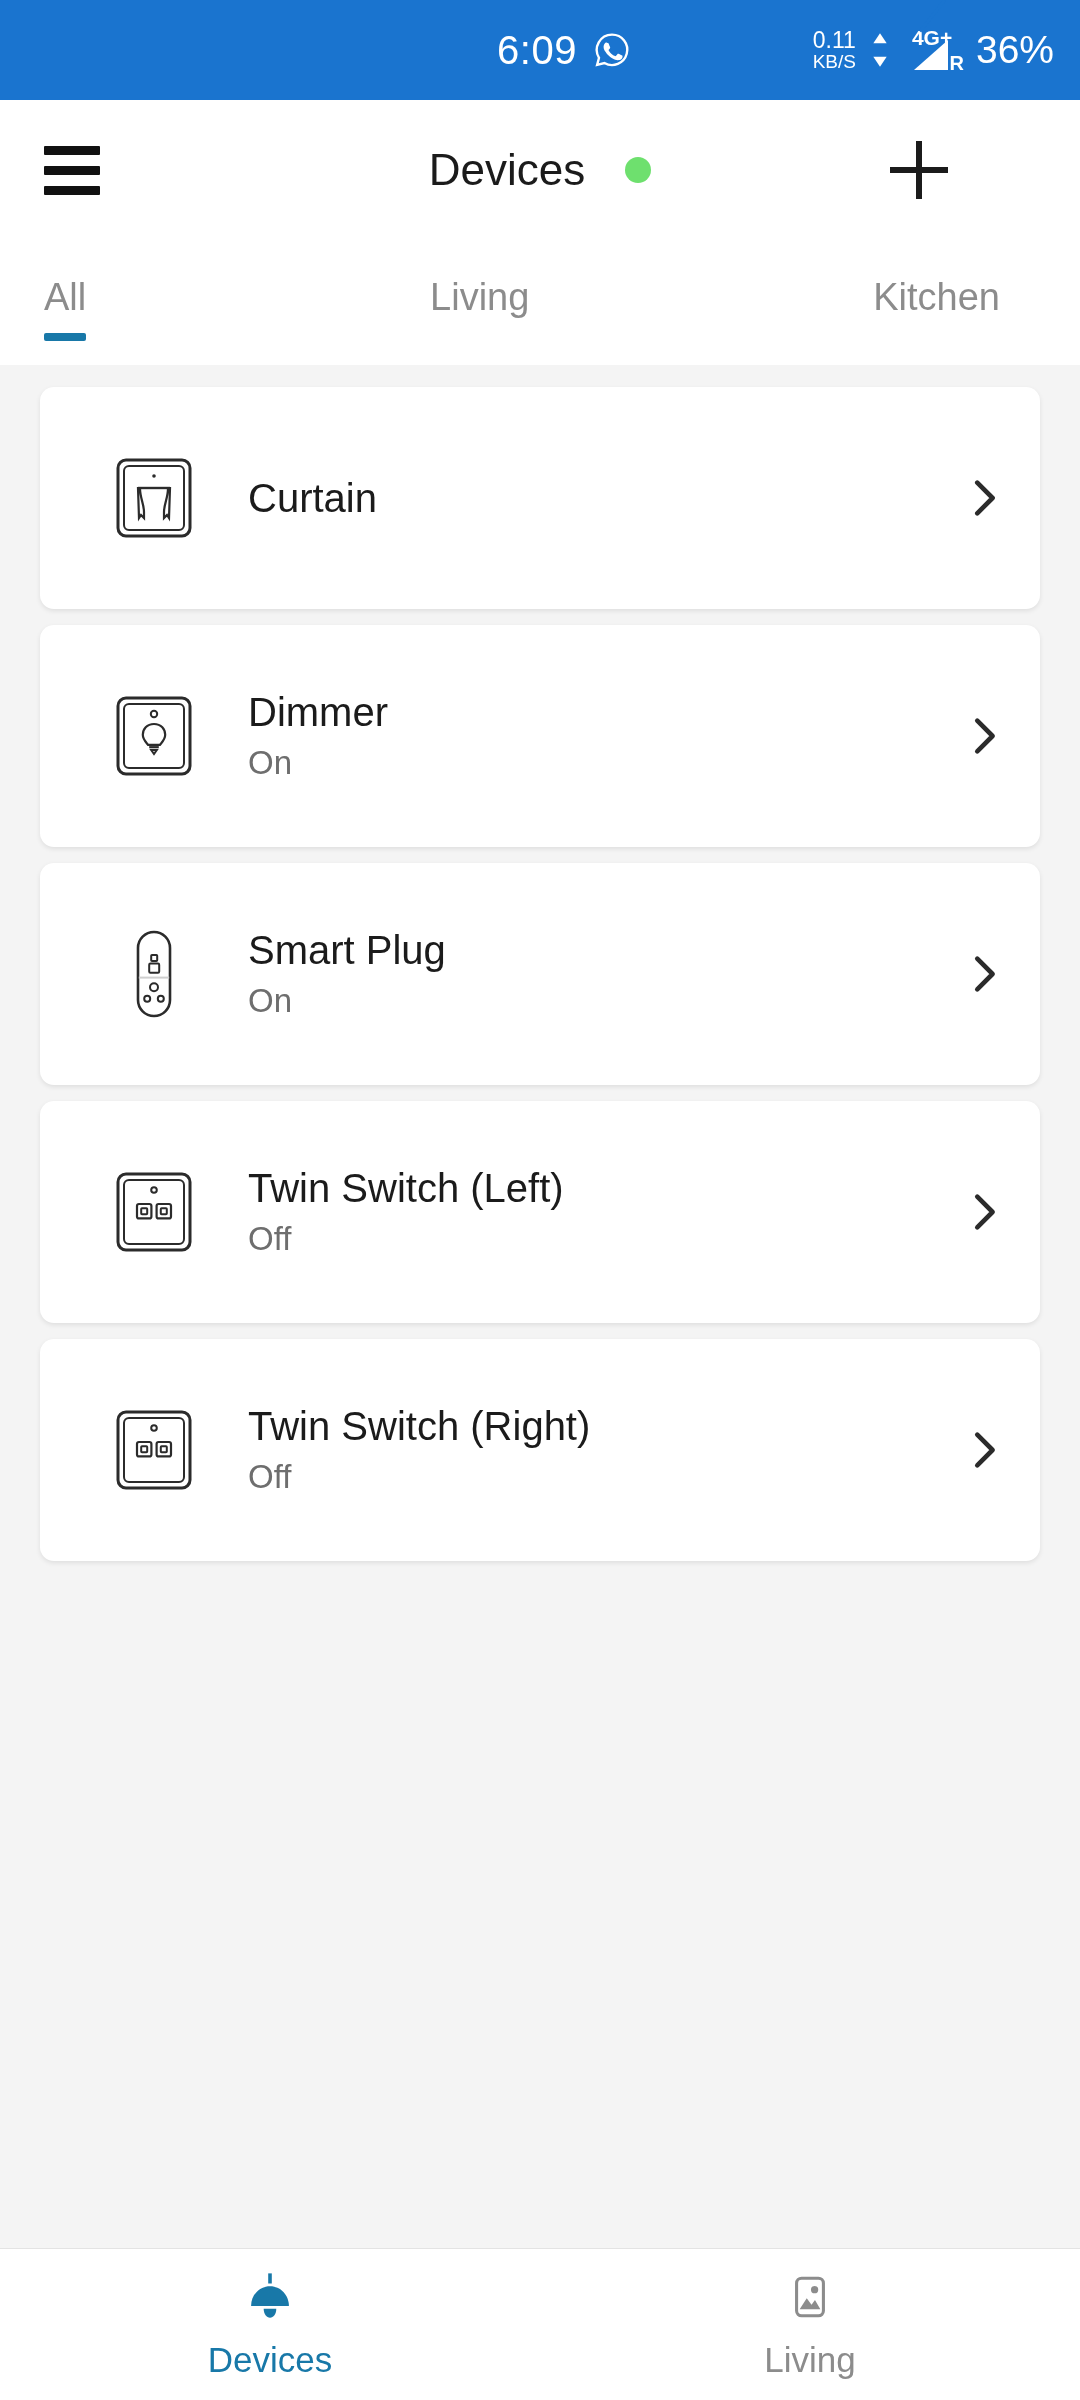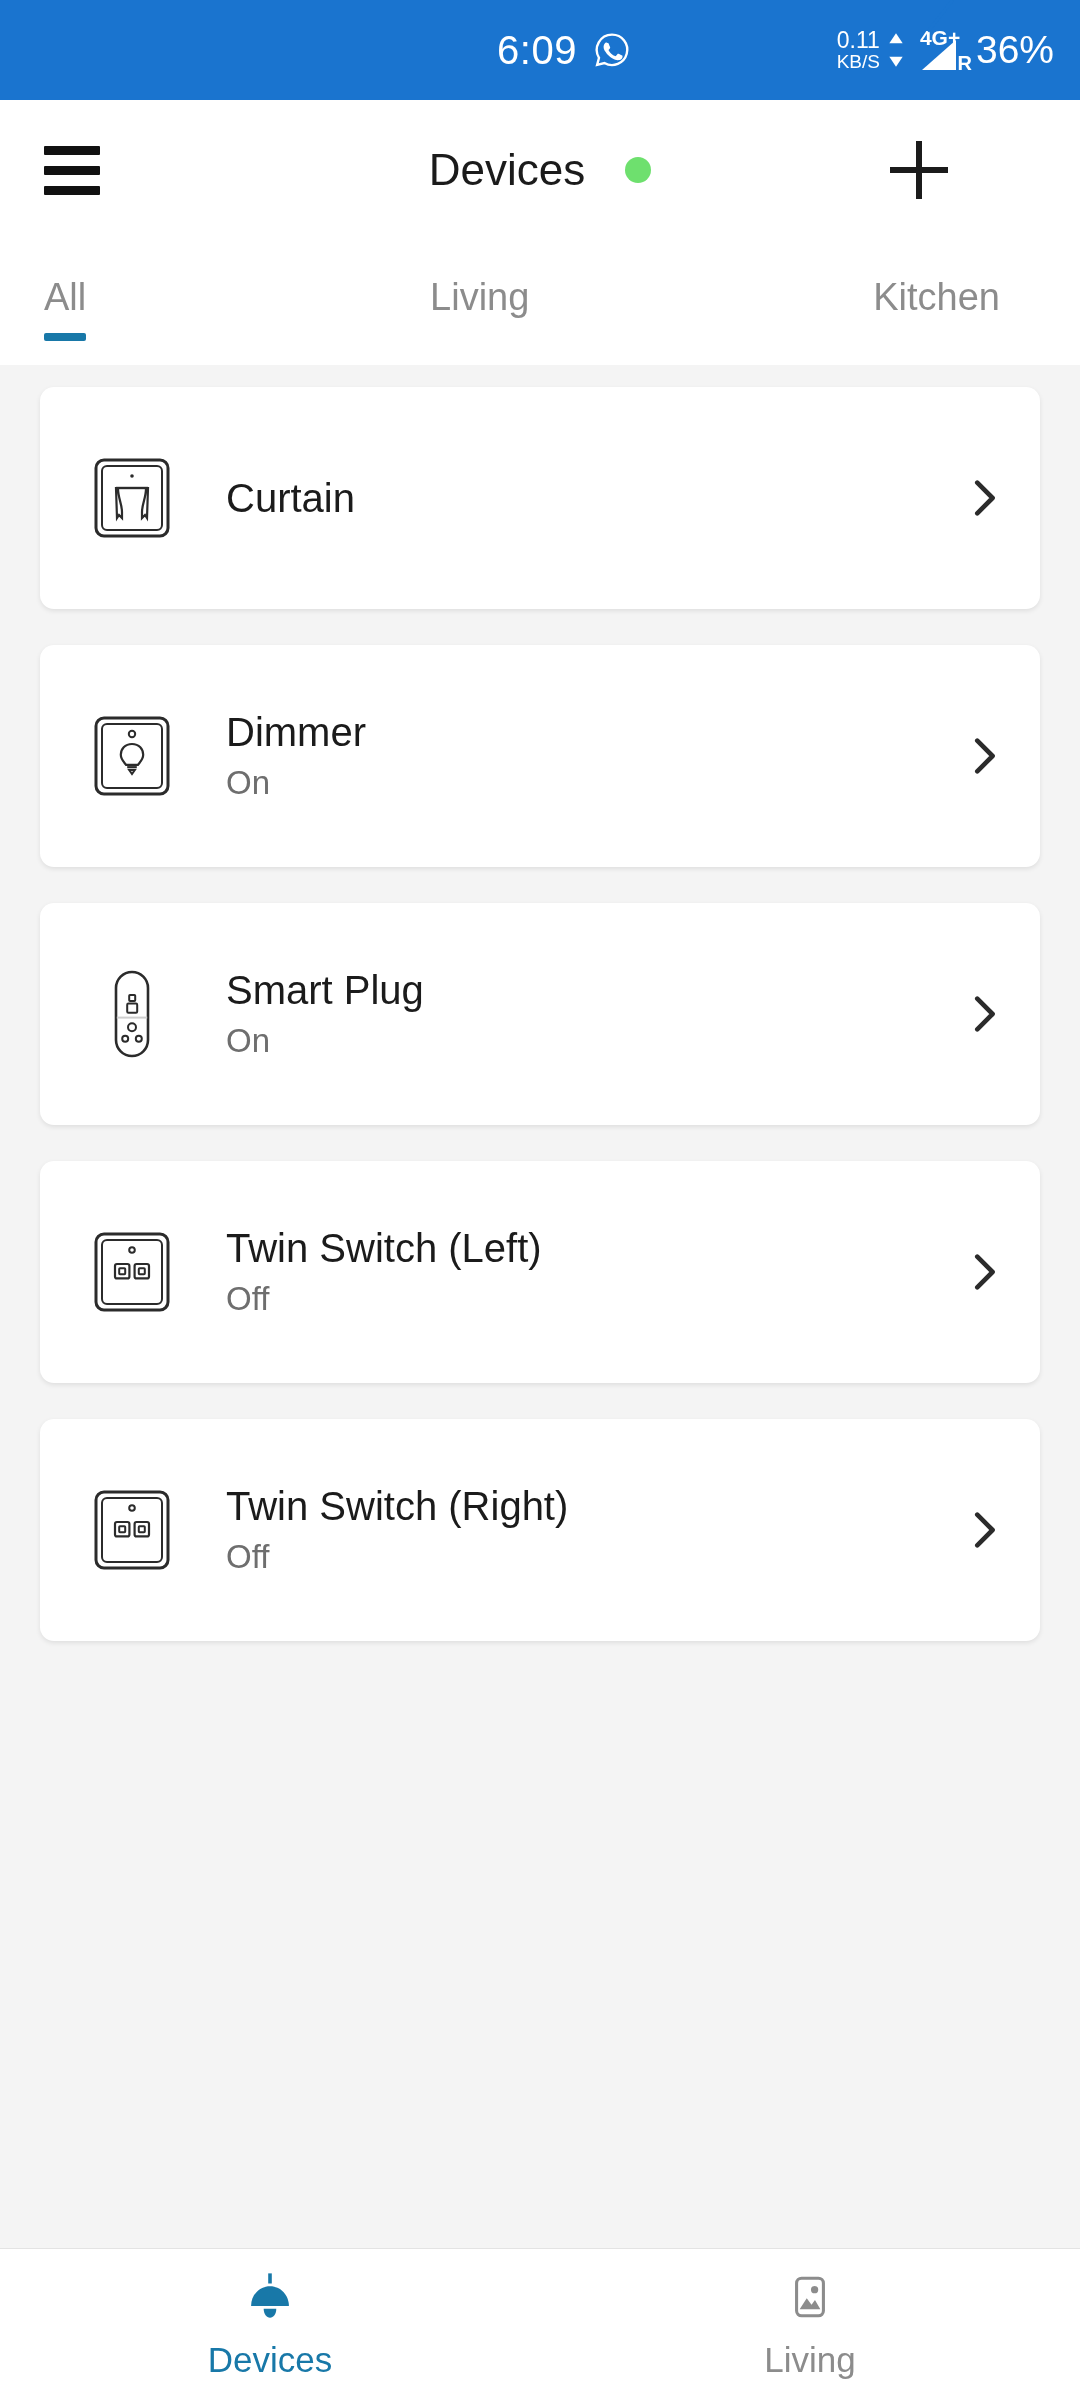--- a/index.html
+++ b/index.html
@@ -13,21 +13,21 @@
 
   
   .statusbar {
     height:100px; background:#1a74cf; color:#fff;
     display:flex; align-items:center; position:relative; flex:0 0 100px;
   }
   .sb-left { position:absolute; left:0; right:0; display:flex; justify-content:center;
              align-items:center; gap:16px;margin-left:48px; }
   .sb-clock { font-size:40px; letter-spacing:.5px; }
   .sb-wa { width:38px; height:38px; }
-  .sb-right { position:absolute; right:26px; display:flex; align-items:center; gap:6px; }
+  .sb-right { position:absolute; right:26px; display:flex; align-items:center; gap:14px; }
   .sb-net { display:flex; flex-direction:column; align-items:center; line-height:1.02; }
   .sb-net-val { font-size:23px; }
   .sb-net-unit { font-size:19px; }
   .sb-arrows { width:20px; height:40px; }
   .sb-sig { position:relative; width:58px; height:44px; }
   .sb-4g { position:absolute; top:-2px; left:8px; font-size:21px; font-weight:bold; }
   .sb-tri { position:absolute; bottom:2px; left:10px; width:0; height:0;
             border-left:34px solid transparent; border-bottom:30px solid #fff; }
   .sb-slash { position:absolute; top:2px; left:16px; width:40px; height:3px;
               background:#1a74cf; transform:rotate(-52deg); transform-origin:left center; }
@@ -55,23 +55,23 @@
           align-items:flex-start;justify-content:space-between; }
   .tab { position:relative; padding:36px 0 0 0; margin-right:80px; cursor:pointer; }
   .tab-label { font-size:38px; color:#8c8c8c; display:block; }
   .tab.active .tab-label { color:#8c8c8c; }
   .tab .underline { display:none; }
   .tab.active .underline { display:block; position:absolute; left:0; bottom:-22px;
                            width:100%; height:8px; background:#1878a8; border-radius:2px; }
 
   
   .list { flex:1 1 auto; background:#f4f4f4; padding:22px 40px 0 40px; overflow:hidden; }
-  .card { background:#fff; border-radius:14px; height:222px; margin-bottom:36px;
+  .card { background:#fff; border-radius:14px; height:222px; margin-bottom:16px;
           box-shadow:0 2px 5px rgba(0,0,0,0.09); display:flex; align-items:center;
-          padding:0 34px 0 44px; cursor:pointer; }
+          padding:0 34px 0 66px; cursor:pointer; }
   .card-icon { width:96px; height:96px; flex:0 0 96px; display:flex;
                align-items:center; justify-content:center; margin-right:46px; }
   .card-text { flex:1 1 auto; display:flex; flex-direction:column; justify-content:center;
                gap:10px; }
   .card-title { font-size:40px; color:#1b1b1b; line-height:1.12; }
   .card-status { font-size:33px; color:#6e6e6e; line-height:1.1; }
   .chevron { width:46px; height:46px; flex:0 0 46px; }
 
   
   .bottomnav { flex:0 0 152px; height:152px; background:#fff; border-top:1px solid #e3e3e3;

